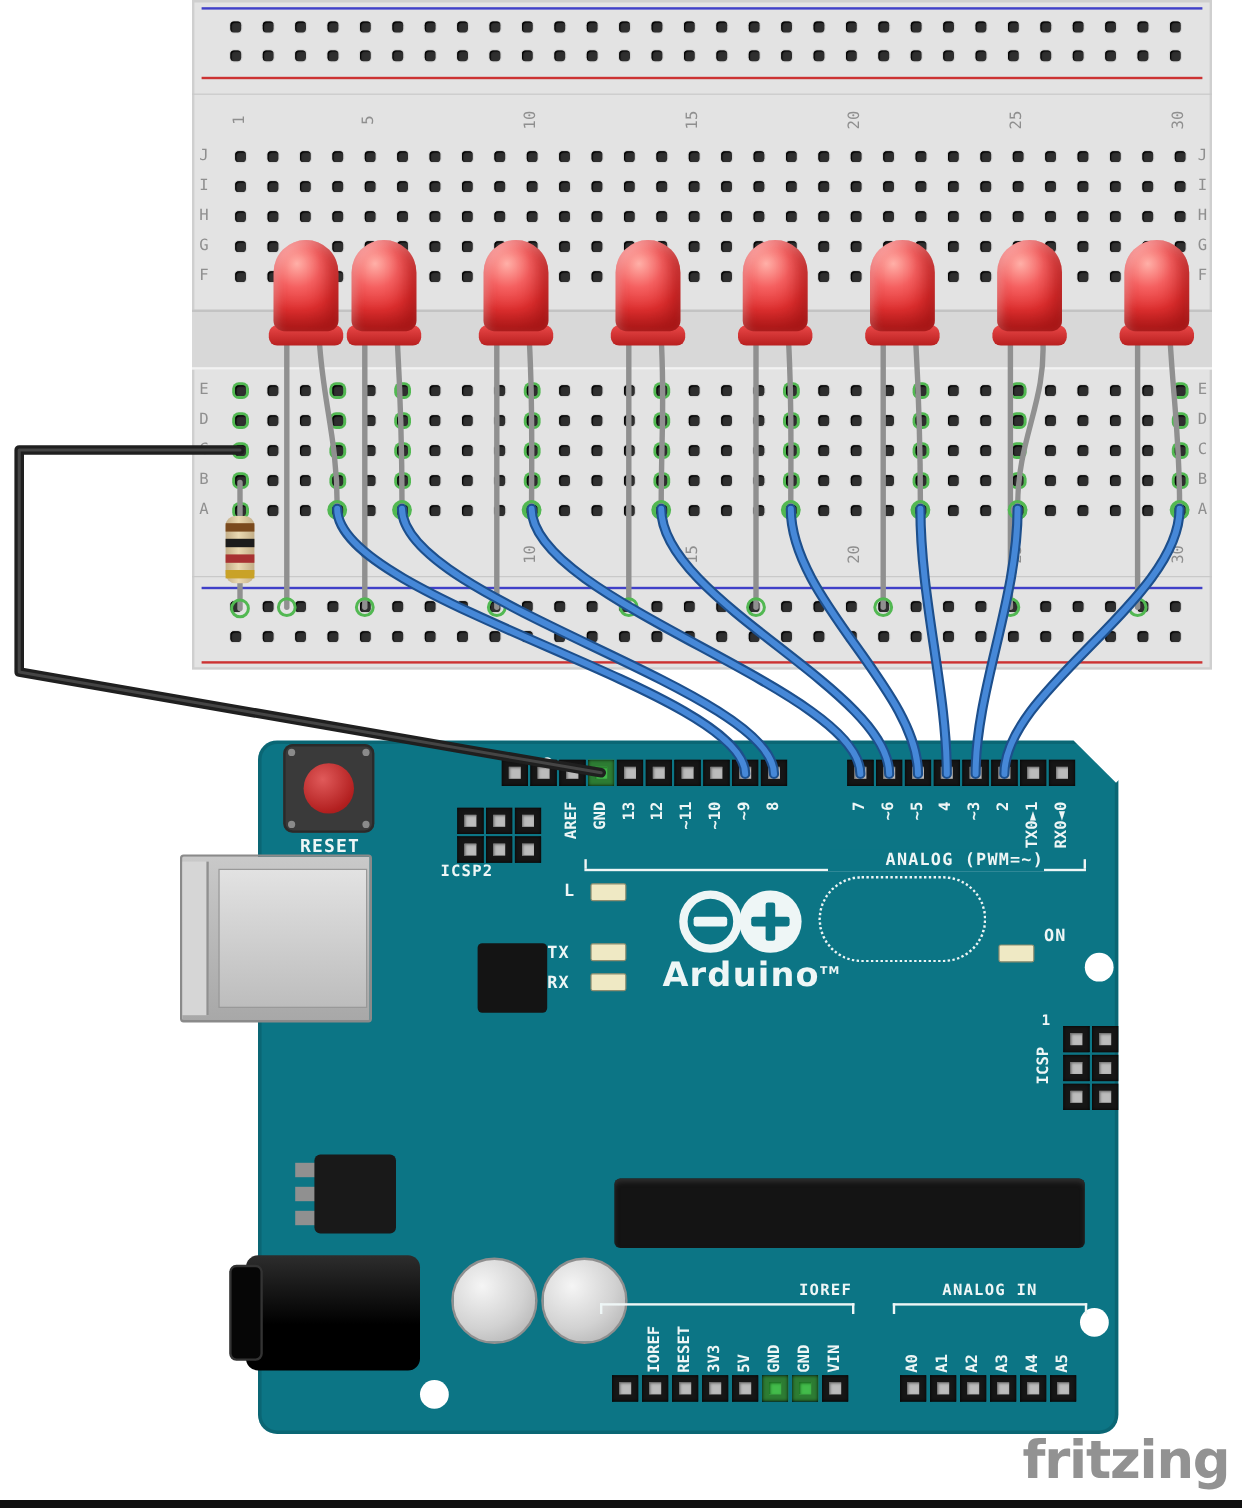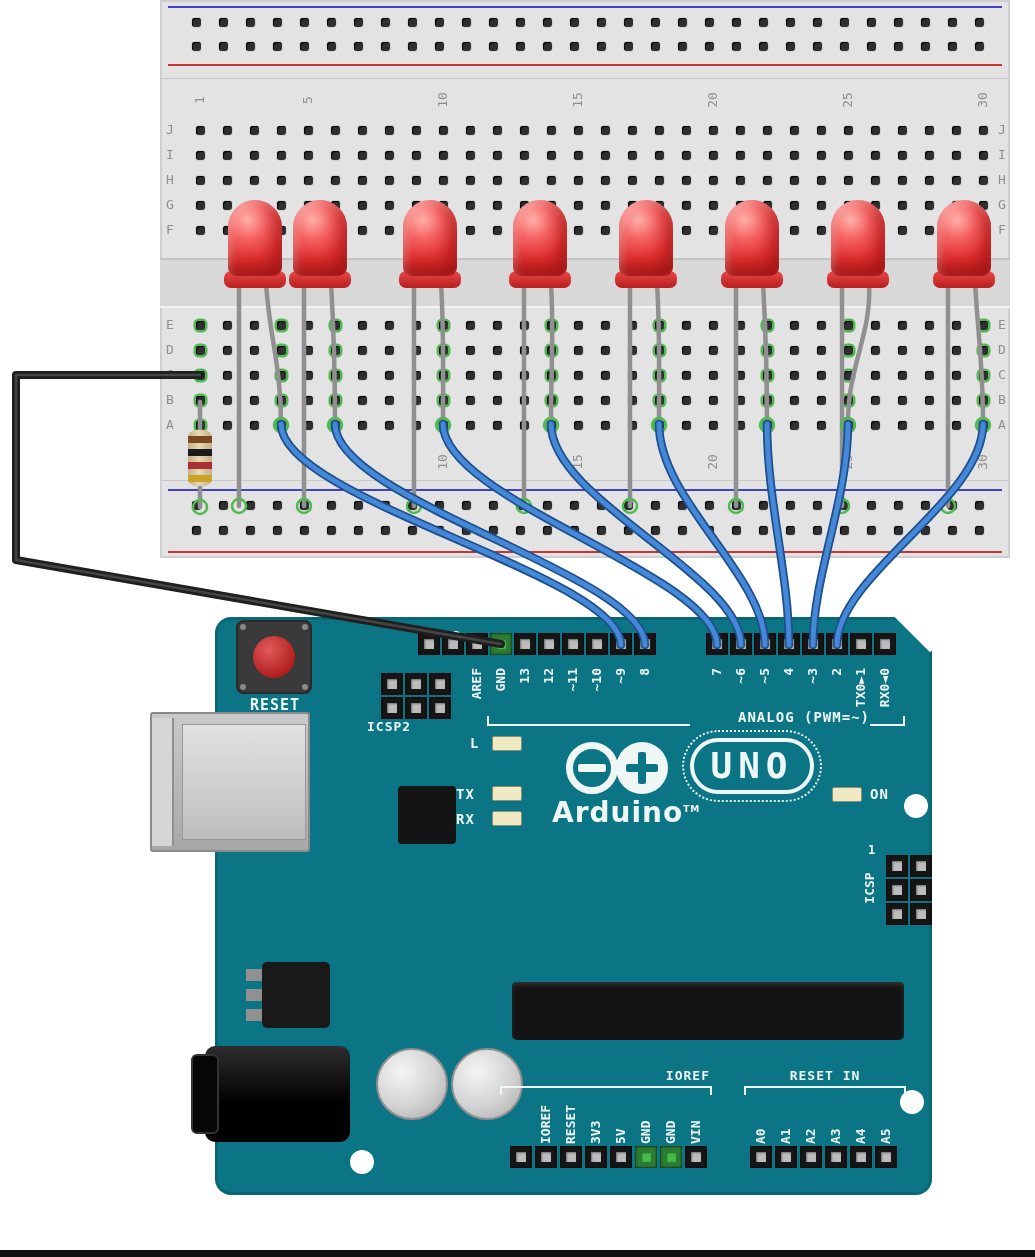--- a/index.html
+++ b/index.html
@@ -613,51 +613,50 @@
     <div class="sline" style="left:688px;top:99px;width:2px;height:8px"></div>
     <div class="wtext" style="left:475px;top:91px;width:180px;height:18px;line-height:18px;text-align:right;background:#0c7585">ANALOG (PWM=~)</div>
 
     <div class="wtext" style="left:255px;top:118px">L</div>
     <div class="smd" style="left:277px;top:119px"></div>
     <div class="wtext" style="left:241px;top:169px">TX</div>
     <div class="smd" style="left:277px;top:169px"></div>
     <div class="wtext" style="left:241px;top:194px">RX</div>
     <div class="smd" style="left:277px;top:194px"></div>
     <div class="smd" style="left:617px;top:170px"></div>
-    <div class="wtext" style="left:655px;top:169px">ON</div>
+    <div class="wtext" style="left:655px;top:155px">ON</div>
 
     <div style="position:absolute;left:183px;top:169px;width:58px;height:58px;background:#141414;border-radius:4px"></div>
 
     <div style="position:absolute;left:351px;top:125px;width:52px;height:52px;border:7px solid #eef6f6;border-radius:50%"></div>
     <div style="position:absolute;left:363px;top:147px;width:28px;height:8px;background:#eef6f6;border-radius:2px"></div>
     <div style="position:absolute;left:401px;top:125px;width:52px;height:52px;background:#eef6f6;border-radius:50%"></div>
     <div style="position:absolute;left:423px;top:135px;width:8px;height:32px;background:#0c7585;border-radius:2px"></div>
     <div style="position:absolute;left:411px;top:147px;width:32px;height:8px;background:#0c7585;border-radius:2px"></div>
     <div style="position:absolute;left:467px;top:113px;width:140px;height:72px;border:2px dotted #eef6f6;border-radius:36px"></div>
-    <div style="position:absolute;left:475px;top:121px;width:124px;height:56px;border:4px solid #eef6f6;border-radius:28px;text-align:center;line-height:48px;font-size:36px;font-weight:bold;letter-spacing:6px;color:#eef6f6">UNO</div>
     <div style="position:absolute;left:337px;top:179px;color:#eef6f6;font-family:'DejaVu Sans',sans-serif;font-weight:bold;font-size:28px;letter-spacing:1px"><span>Arduino</span><sup style="font-size:9px">TM</sup></div>
 
     <div style="position:absolute;left:31px;top:352px;width:18px;height:12px;background:#909090"></div>
     <div style="position:absolute;left:31px;top:372px;width:18px;height:12px;background:#909090"></div>
     <div style="position:absolute;left:31px;top:392px;width:18px;height:12px;background:#909090"></div>
     <div style="position:absolute;left:47px;top:345px;width:68px;height:66px;background:#191919;border-radius:5px"></div>
 
     <div style="position:absolute;left:161px;top:431px;width:72px;height:72px;border-radius:50%;background:radial-gradient(circle at 35% 32%,#f5f5f5,#d2d2d2 55%,#a9a9a9);border:2px solid #8f8f8f"></div>
     <div style="position:absolute;left:236px;top:431px;width:72px;height:72px;border-radius:50%;background:radial-gradient(circle at 35% 32%,#f5f5f5,#d2d2d2 55%,#a9a9a9);border:2px solid #8f8f8f"></div>
 
     <div style="position:absolute;left:297px;top:365px;width:392px;height:58px;background:#141414;border-radius:5px;box-shadow:inset 0 3px 4px #2e2e2e"></div>
 
     <div class="sline" style="left:285px;top:469px;width:212px;height:2px"></div>
     <div class="sline" style="left:285px;top:469px;width:2px;height:9px"></div>
     <div class="sline" style="left:495px;top:469px;width:2px;height:9px"></div>
     <div class="wtext" style="left:375px;top:451px;width:120px;text-align:right;font-size:13px">IOREF</div>
     <div class="sline" style="left:529px;top:469px;width:162px;height:2px"></div>
     <div class="sline" style="left:529px;top:469px;width:2px;height:9px"></div>
     <div class="sline" style="left:689px;top:469px;width:2px;height:9px"></div>
-    <div class="wtext" style="left:529px;top:451px;width:162px;text-align:center;font-size:13px">RESET IN</div>
+    <div class="wtext" style="left:529px;top:451px;width:162px;text-align:center;font-size:13px">ANALOG IN</div>
 
     <div class="vlab" style="left:627px;top:264px;text-align:center">ICSP</div>
     <div class="wtext" style="left:653px;top:226px;font-size:12px">1</div>
 
     <div class="mh" style="left:689px;top:177px"></div>
     <div class="mh" style="left:685px;top:473px"></div>
     <div class="mh" style="left:135px;top:533px"></div>
   </div>
 
   <div class="bevel"></div>
@@ -841,14 +840,15 @@
       <path d="M 659 424 C 659 500 765 575 765 645" stroke="#1d4f8c" stroke-width="8.5" fill="none" stroke-linecap="round" stroke-linejoin="round"></path>
       <path d="M 659 424 C 659 500 765 575 765 645" stroke="#4688d8" stroke-width="5" fill="none" stroke-linecap="round" stroke-linejoin="round"></path>
       <path d="M 767 424 C 767 500 789 575 789 645" stroke="#1d4f8c" stroke-width="8.5" fill="none" stroke-linecap="round" stroke-linejoin="round"></path>
       <path d="M 767 424 C 767 500 789 575 789 645" stroke="#4688d8" stroke-width="5" fill="none" stroke-linecap="round" stroke-linejoin="round"></path>
       <path d="M 848 424 C 848 500 813 575 813 645" stroke="#1d4f8c" stroke-width="8.5" fill="none" stroke-linecap="round" stroke-linejoin="round"></path>
       <path d="M 848 424 C 848 500 813 575 813 645" stroke="#4688d8" stroke-width="5" fill="none" stroke-linecap="round" stroke-linejoin="round"></path>
       <path d="M 983 424 C 983 500 837 575 837 645" stroke="#1d4f8c" stroke-width="8.5" fill="none" stroke-linecap="round" stroke-linejoin="round"></path>
       <path d="M 983 424 C 983 500 837 575 837 645" stroke="#4688d8" stroke-width="5" fill="none" stroke-linecap="round" stroke-linejoin="round"></path>
     </svg>
 
+  <div class="watermark">fritzing</div>
   <div class="bottom-bar"></div>
 </div>
 
 </body></html>

